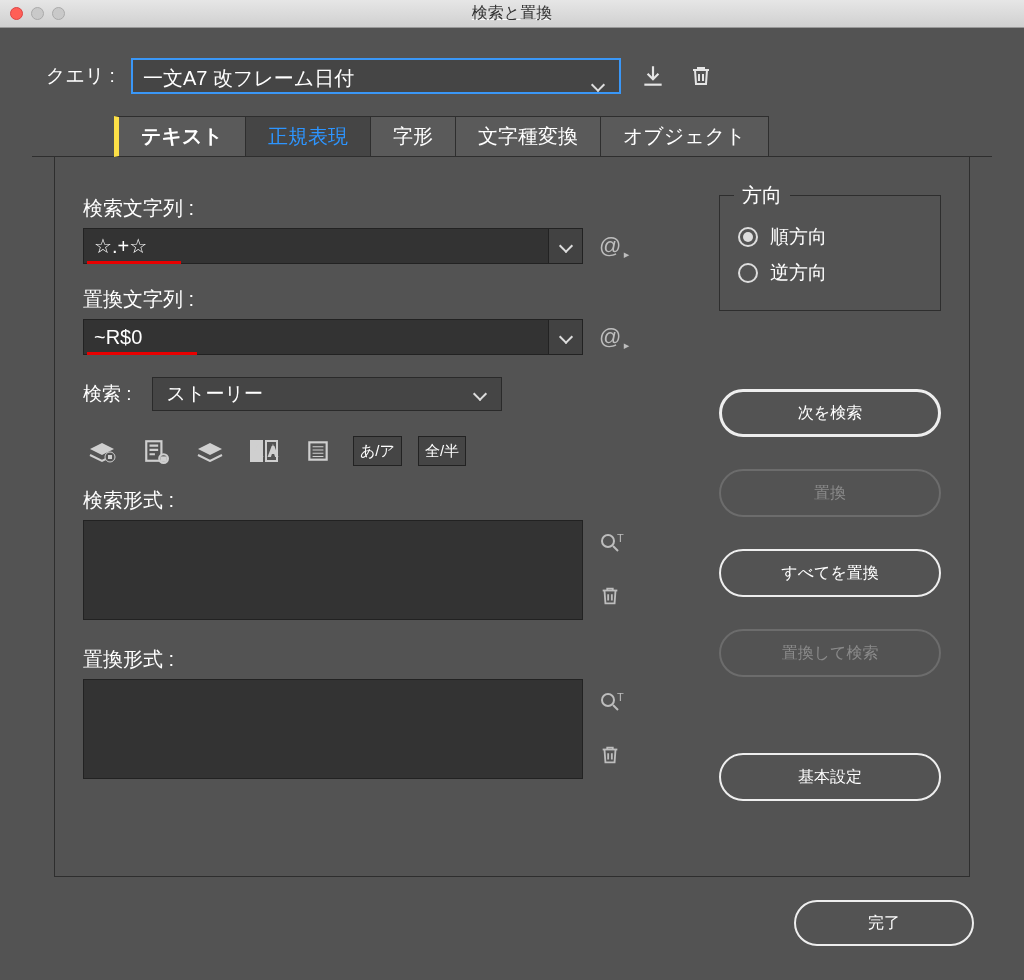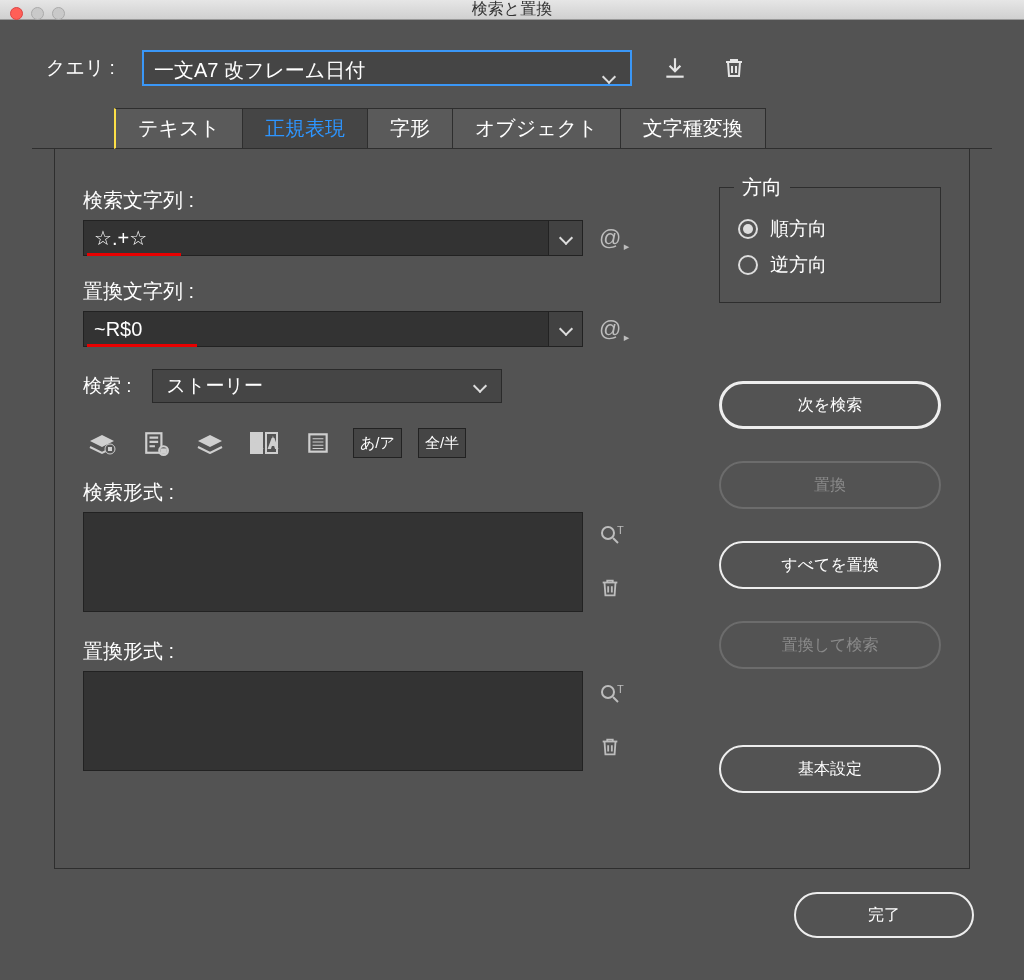--- a/index.html
+++ b/index.html
@@ -5,34 +5,35 @@
   * { box-sizing: border-box; margin: 0; padding: 0; }
   body {
     width: 1024px; height: 980px;
     background: #535353;
     font-family: "Hiragino Kaku Gothic ProN", "Meiryo", sans-serif;
     font-size: 19px;
     color: #fff;
     overflow: hidden;
   }
   .titlebar {
-    height: 20px;
+    height: 28px;
     background: linear-gradient(#e6e6e6,#d0d0d0);
     display: flex; align-items: center;
     position: relative;
     border-bottom: 1px solid #999;
+    text-decoration: underline;
   }
   .traffic { position: absolute; left: 10px; top: 7px; display: flex; gap: 8px;}
   .traffic span { width: 13px; height: 13px; border-radius: 50%; display: inline-block; }
   .traffic .r { background:#ff5f57; border:1px solid #d44;}
   .traffic .y { background:#c9c9c9; border:1px solid #aaa;}
   .traffic .g { background:#c9c9c9; border:1px solid #aaa;}
   .titlebar .title { width:100%; text-align:center; color:#333; font-size:16px;}
   .content { padding: 30px 10px 10px 10px; }
-  .query-row { display:flex; align-items:center; gap:27px; padding-left:36px; }
+  .query-row { display:flex; align-items:center; gap:16px; padding-left:36px; }
   .label { color:#fff; }
   .query-dd {
     flex: 0 0 490px; height: 36px;
     background:#454545; border:2px solid #3a97f7;
     display:flex; align-items:flex-end; justify-content:space-between;
     padding: 0 14px 0 10px;
     border-radius:0;
   }
   .query-dd span { color:#fff; font-size:20px;}
   .chevron { width:14px; height:14px; display:inline-block; position:relative; }
@@ -40,21 +41,21 @@
     content:""; position:absolute; left:2px; top:2px;
     width:8px; height:8px; border-right:2px solid #ddd; border-bottom:2px solid #ddd;
     transform: rotate(45deg);
   }
   .icon-btn { width:32px; height:32px; display:flex; align-items:center; justify-content:center; color:#e5e5e5; }
   .tabs { display:flex; margin-top:22px; margin-left:104px;}
   .tab {
     padding: 6px 22px; background:#5a5a5a; border:1px solid #2e2e2e;
     color:#fff; font-size:20px; border-left:none;
   }
-  .tab:first-child { border-left:2px solid #fde047;}
+  .tab:first-child { border-left:5px solid #fde047;font-weight:bold;}
   .tab.active { background:#454545; color:#2d95ff;}
   .panel {
     border:1px solid #2e2e2e; margin:0 22px 0 22px; border-top:none;
     padding: 38px 28px 40px 28px;
     display:flex; gap:30px;
     min-height: 720px;
   }
   
   .main-body { position:relative; }
   .left-col { flex: 1; }
@@ -146,22 +147,22 @@
         <path d="M10 10v7M14 10v7"></path>
       </svg>
     </div>
   </div>
 
   <div class="main-body">
     <div class="tabs">
       <div class="tab">テキスト</div>
       <div class="tab active">正規表現</div>
       <div class="tab">字形</div>
+      <div class="tab">文字種変換</div>
       <div class="tab">オブジェクト</div>
-      <div class="tab">文字種変換</div>
     </div>
     <div class="panel-wrap">
     <div class="panel">
       <div class="left-col">
 
         <div class="field-label">検索文字列 :</div>
         <div class="row">
           <div class="combo">
             <input type="text" value="☆.+☆" style="">
             <div class="dd-btn">

